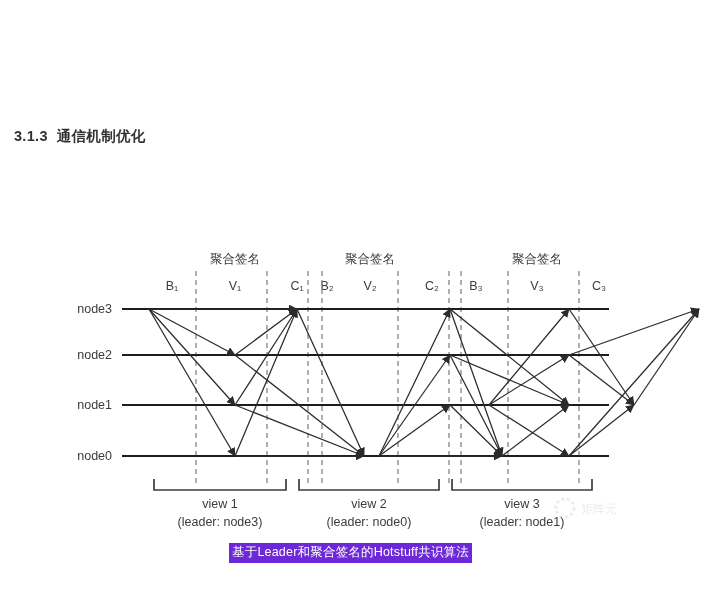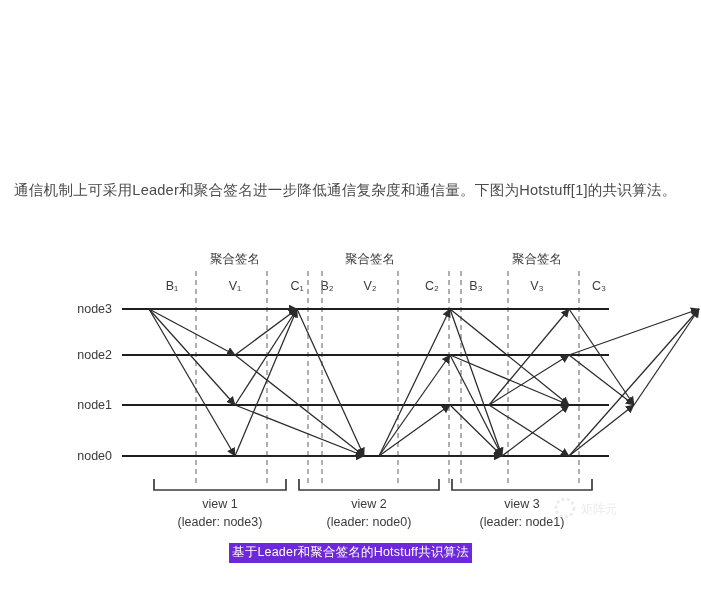--- a/index.html
+++ b/index.html
@@ -70,22 +70,24 @@
     letter-spacing: 0.2px;
     font-weight: 500;
   }
 </style>
 </head>
 <body>
 
 <div class="page">
 
 
-
-  <p class="para" id="para-2">通信机制上可采用Leader和聚合签名进一步降低通信复杂度和通信量。下图为Hotstuff[1]的共识算法。</p>
+  <h3 class="heading">
+    <span class="num">3.1.3</span><span>通信机制优化</span>
+  </h3>
+
 
   <div class="figure">
     <svg width="701" height="300" viewBox="0 0 701 300" xmlns="http://www.w3.org/2000/svg">
 
       <defs>
         <marker id="ah" viewBox="0 0 10 10" refX="9.2" refY="5" markerWidth="7" markerHeight="7" orient="auto-start-reverse">
           <path d="M 0 0 L 10 5 L 0 10 z" fill="#2b2b2b"></path>
         </marker>
       </defs>
 

